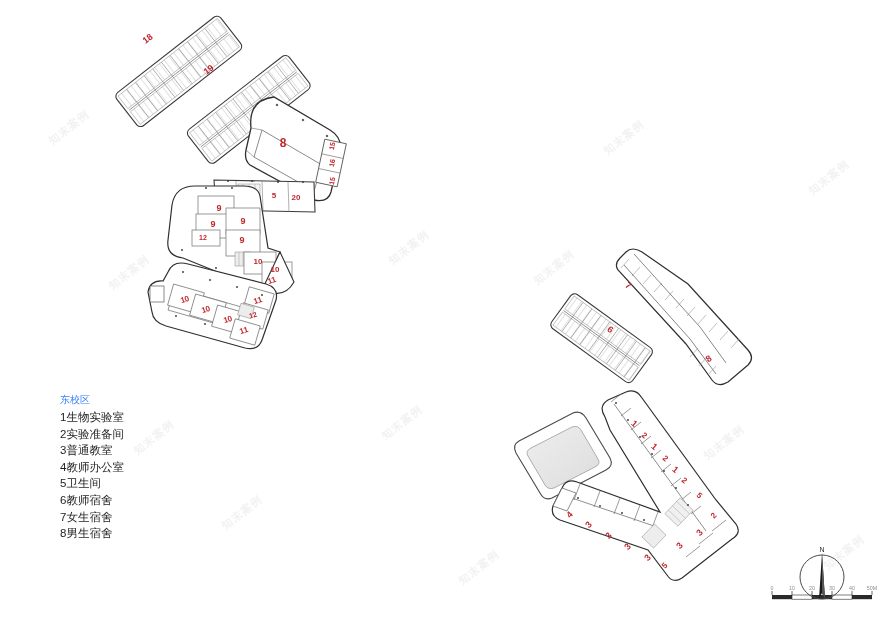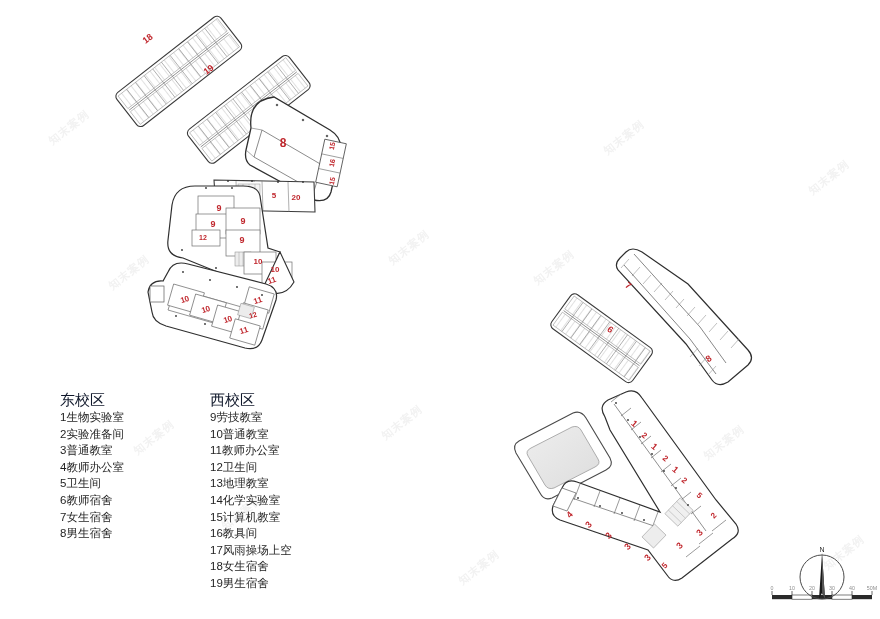--- a/index.html
+++ b/index.html
@@ -27,22 +27,22 @@
   .legend {
     position: absolute;
     left: 60px;
     top: 391px;
     display: flex;
     gap: 42px;
     z-index: 6;
   }
   .legend-col { width: 108px; }
   .legend-title {
-    font-size: 15px;
-    color: #0f172a;
+    font-size: 10px;
+    color: #3b82f6;
     line-height: 17px;
     margin-bottom: 1px;
     white-space: nowrap;
   }
   .legend-item {
     font-size: 11.5px;
     color: #1f1f1f;
     line-height: 16.6px;
     white-space: nowrap;
   }
@@ -409,34 +409,20 @@
       <div class="legend-col">
         <div class="legend-title">东校区</div>
         <div class="legend-item">1生物实验室</div>
         <div class="legend-item">2实验准备间</div>
         <div class="legend-item">3普通教室</div>
         <div class="legend-item">4教师办公室</div>
         <div class="legend-item">5卫生间</div>
         <div class="legend-item">6教师宿舍</div>
         <div class="legend-item">7女生宿舍</div>
         <div class="legend-item">8男生宿舍</div>
-      </div>
-      <div class="legend-col">
-        <div class="legend-title">西校区</div>
-        <div class="legend-item">9劳技教室</div>
-        <div class="legend-item">10普通教室</div>
-        <div class="legend-item">11教师办公室</div>
-        <div class="legend-item">12卫生间</div>
-        <div class="legend-item">13地理教室</div>
-        <div class="legend-item">14化学实验室</div>
-        <div class="legend-item">15计算机教室</div>
-        <div class="legend-item">16教具间</div>
-        <div class="legend-item">17风雨操场上空</div>
-        <div class="legend-item">18女生宿舍</div>
-        <div class="legend-item">19男生宿舍</div>
       </div>
     </div>
 
 <div class="rm" style="left: 148px; top: 39px; font-size: 9px; color: rgb(192, 39, 45); transform: translate(-50%, -50%) rotate(-38deg);">18</div>
     <div class="rm" style="left: 209px; top: 70px; font-size: 9px; color: rgb(192, 39, 45); transform: translate(-50%, -50%) rotate(-38deg);">19</div>
     <div class="rm" style="left: 283px; top: 143px; font-size: 12px; color: rgb(192, 39, 45); transform: translate(-50%, -50%) rotate(0deg);">8</div>
     <div class="rm" style="left: 332px; top: 146px; font-size: 7px; color: rgb(192, 39, 45); transform: translate(-50%, -50%) rotate(-78deg);">15</div>
     <div class="rm" style="left: 332px; top: 163px; font-size: 7px; color: rgb(192, 39, 45); transform: translate(-50%, -50%) rotate(-78deg);">16</div>
     <div class="rm" style="left: 332px; top: 181px; font-size: 7px; color: rgb(192, 39, 45); transform: translate(-50%, -50%) rotate(-78deg);">15</div>
     <div class="rm" style="left: 274px; top: 196px; font-size: 8px; color: rgb(192, 39, 45); transform: translate(-50%, -50%) rotate(0deg);">5</div>

